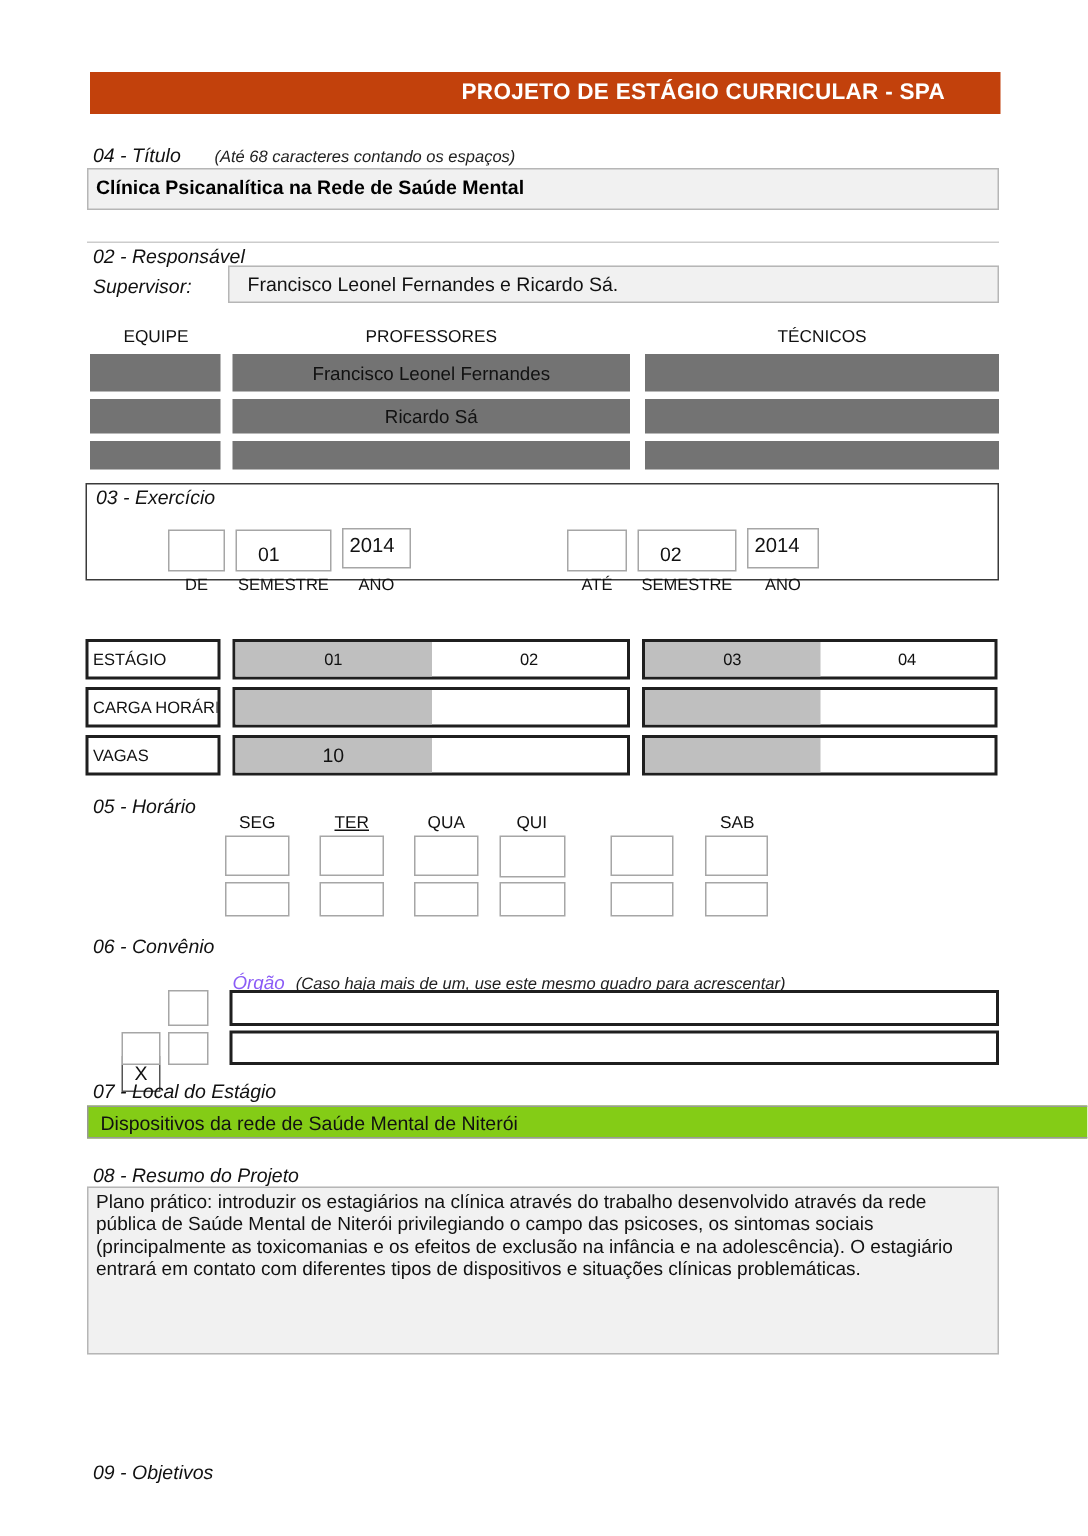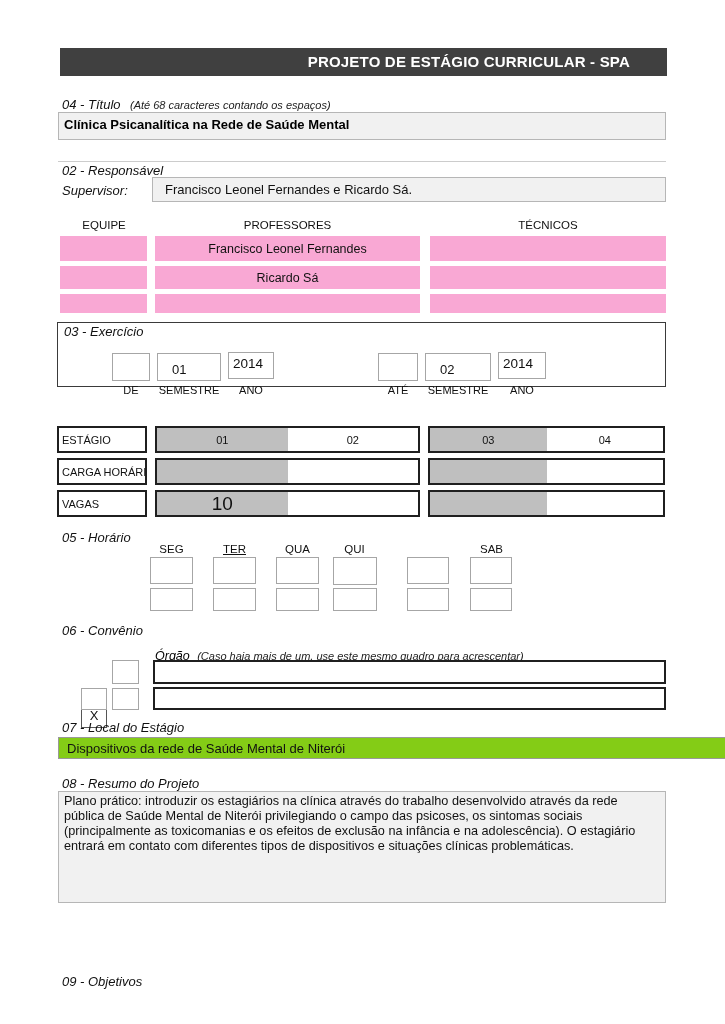--- a/index.html
+++ b/index.html
@@ -5,48 +5,48 @@
   * { margin:0; padding:0; box-sizing:border-box; }
   html,body { background:#ffffff; }
   .page {
     position:relative; width:725px; height:1024px; background:#ffffff;
     font-family:"Liberation Sans", sans-serif; color:#1a1a1a; overflow:hidden;
   }
   .abs { position:absolute; }
   .lbl { font-size:13px; font-style:italic; color:#111; white-space:nowrap; }
   .note { font-size:11px; font-style:italic; color:#222; }
   .grayfield { background:#f1f1f1; border:1px solid #b6b6b6; }
-  .graybox { background:#f9a8d4; }
+  .graybox { background:#737373; }
   .thinbox { background:#ffffff; border:1px solid #a6a6a6; }
   .thickbox { background:#ffffff; border:2px solid #1f1f1f; }
   .small { font-size:11px; color:#111; }
   .ctr { text-align:center;margin-top:44px; }
   .colhead { font-size:11.5px; color:#111; text-align:center; }
   .val { font-size:13px; color:#111; }
   .half-row { display:flex; }
   .half { width:50%; height:100%; display:flex; align-items:center; justify-content:center; font-size:11px; color:#111; }
   .half.g { background:#bfbfbf; }
   .rowlbl { font-size:11px; color:#111; display:flex; align-items:center; padding-left:3px; white-space:nowrap; overflow:hidden; }
   .hdr {
-    background:#404040; color:#ffffff; font-weight:bold; font-size:15px;
+    background:#c2410c; color:#ffffff; font-weight:bold; font-size:15px;
     text-align:right; line-height:28px; padding-right:37px; letter-spacing:.2px; white-space:nowrap;
   }
   .teamtxt { display:flex; align-items:center; justify-content:center; font-size:12.5px; color:#111; }
   .para { font-size:12.7px; line-height:1.17; color:#111; }
 </style>
 </head>
 <body>
 
 <div class="page">
 
   <div class="abs hdr" style="left:60px; top:48px; width:607px; height:28px;">PROJETO DE ESTÁGIO CURRICULAR - SPA</div>
 
   <div class="abs" style="left:62px; top:95px;">
     <span class="lbl">04 - Título</span>
-    <span class="note" style="margin-left:5px;">(Até 68 caracteres contando os espaços)</span>
+    <span class="note" style="margin-left:18px;">(Até 68 caracteres contando os espaços)</span>
   </div>
   <div class="abs grayfield" style="left:58px; top:112px; width:608px; height:28px; font-weight:bold; font-size:13px; padding:4px 0 0 5px; color:#000;">Clínica Psicanalítica na Rede de Saúde Mental</div>
 
   <div class="abs" style="left:58px; top:161px; width:608px; height:1px; background:#cccccc;"></div>
 
   <div class="abs lbl" style="left:62px; top:163px;">02 - Responsável</div>
   <div class="abs lbl" style="left:62px; top:183px;">Supervisor:</div>
   <div class="abs grayfield val" style="left:152px; top:177px; width:514px; height:25px; padding:4px 0 0 12px;">Francisco Leonel Fernandes e Ricardo Sá.</div>
 
   <div class="abs colhead" style="left:60px; top:219px; width:88px;">EQUIPE</div>
@@ -98,21 +98,21 @@
     <div class="half g"></div>
     <div class="half"></div>
   </div>
   <div class="abs thickbox half-row" style="left:428px; top:458px; width:237px; height:27px;">
     <div class="half g"></div>
     <div class="half"></div>
   </div>
 
   <div class="abs thickbox rowlbl" style="left:57px; top:490px; width:90px; height:27px;">VAGAS</div>
   <div class="abs thickbox half-row" style="left:155px; top:490px; width:265px; height:27px;">
-    <div class="half g" style="font-size:19px;">10</div>
+    <div class="half g" style="font-size:13px;">10</div>
     <div class="half"></div>
   </div>
   <div class="abs thickbox half-row" style="left:428px; top:490px; width:237px; height:27px;">
     <div class="half g"></div>
     <div class="half"></div>
   </div>
 
   <div class="abs lbl" style="left:62px; top:530px;">05 - Horário</div>
   <div class="abs colhead" style="left:150px; top:543px; width:43px;">SEG</div>
   <div class="abs colhead" style="left:213px; top:543px; width:43px;text-decoration:underline;">TER</div>
@@ -137,21 +137,21 @@
 
   <div class="abs lbl" style="left:62px; top:623px;">06 - Convênio</div>
   <div class="abs small ctr" style="left:81px; top:647px; width:26px;">NÃO</div>
   <div class="abs small ctr" style="left:112px; top:647px; width:27px;">SIM</div>
   <div class="abs ctr" style="left:81px; top:660px; width:26px; height:24px; background:#fff; border:1px solid #555; font-size:13px; padding-top:3px; color:#111;">X</div>
   <div class="abs thinbox" style="left:112px; top:660px; width:27px; height:24px;"></div>
   <div class="abs thinbox" style="left:81px; top:688px; width:26px; height:22px;"></div>
   <div class="abs thinbox" style="left:112px; top:688px; width:27px; height:22px;"></div>
 
   <div class="abs" style="left:155px; top:646px; white-space:nowrap;">
-    <span style="font-size:12.5px; font-style:italic; color:#000000;">Órgão</span>
+    <span style="font-size:12.5px; font-style:italic; color:#8b5cf6;">Órgão</span>
     <span class="note" style="margin-left:3px;">(Caso haja mais de um, use este mesmo quadro para acrescentar)</span>
   </div>
   <div class="abs thickbox" style="left:153px; top:660px; width:513px; height:24px;"></div>
   <div class="abs thickbox" style="left:153px; top:687px; width:513px; height:23px;"></div>
 
   <div class="abs lbl" style="left:62px; top:720px;">07 - Local do Estágio</div>
   <div class="abs val" style="left:58px; top:737px; width:680px; height:22px; background:#84cc16; border:1px solid #999; padding:3px 0 0 8px;">Dispositivos da rede de Saúde Mental de Niterói</div>
 
   <div class="abs lbl" style="left:62px; top:776px;">08 - Resumo do Projeto</div>
   <div class="abs grayfield" style="left:58px; top:791px; width:608px; height:112px; padding:2px 6px 0 5px;">

